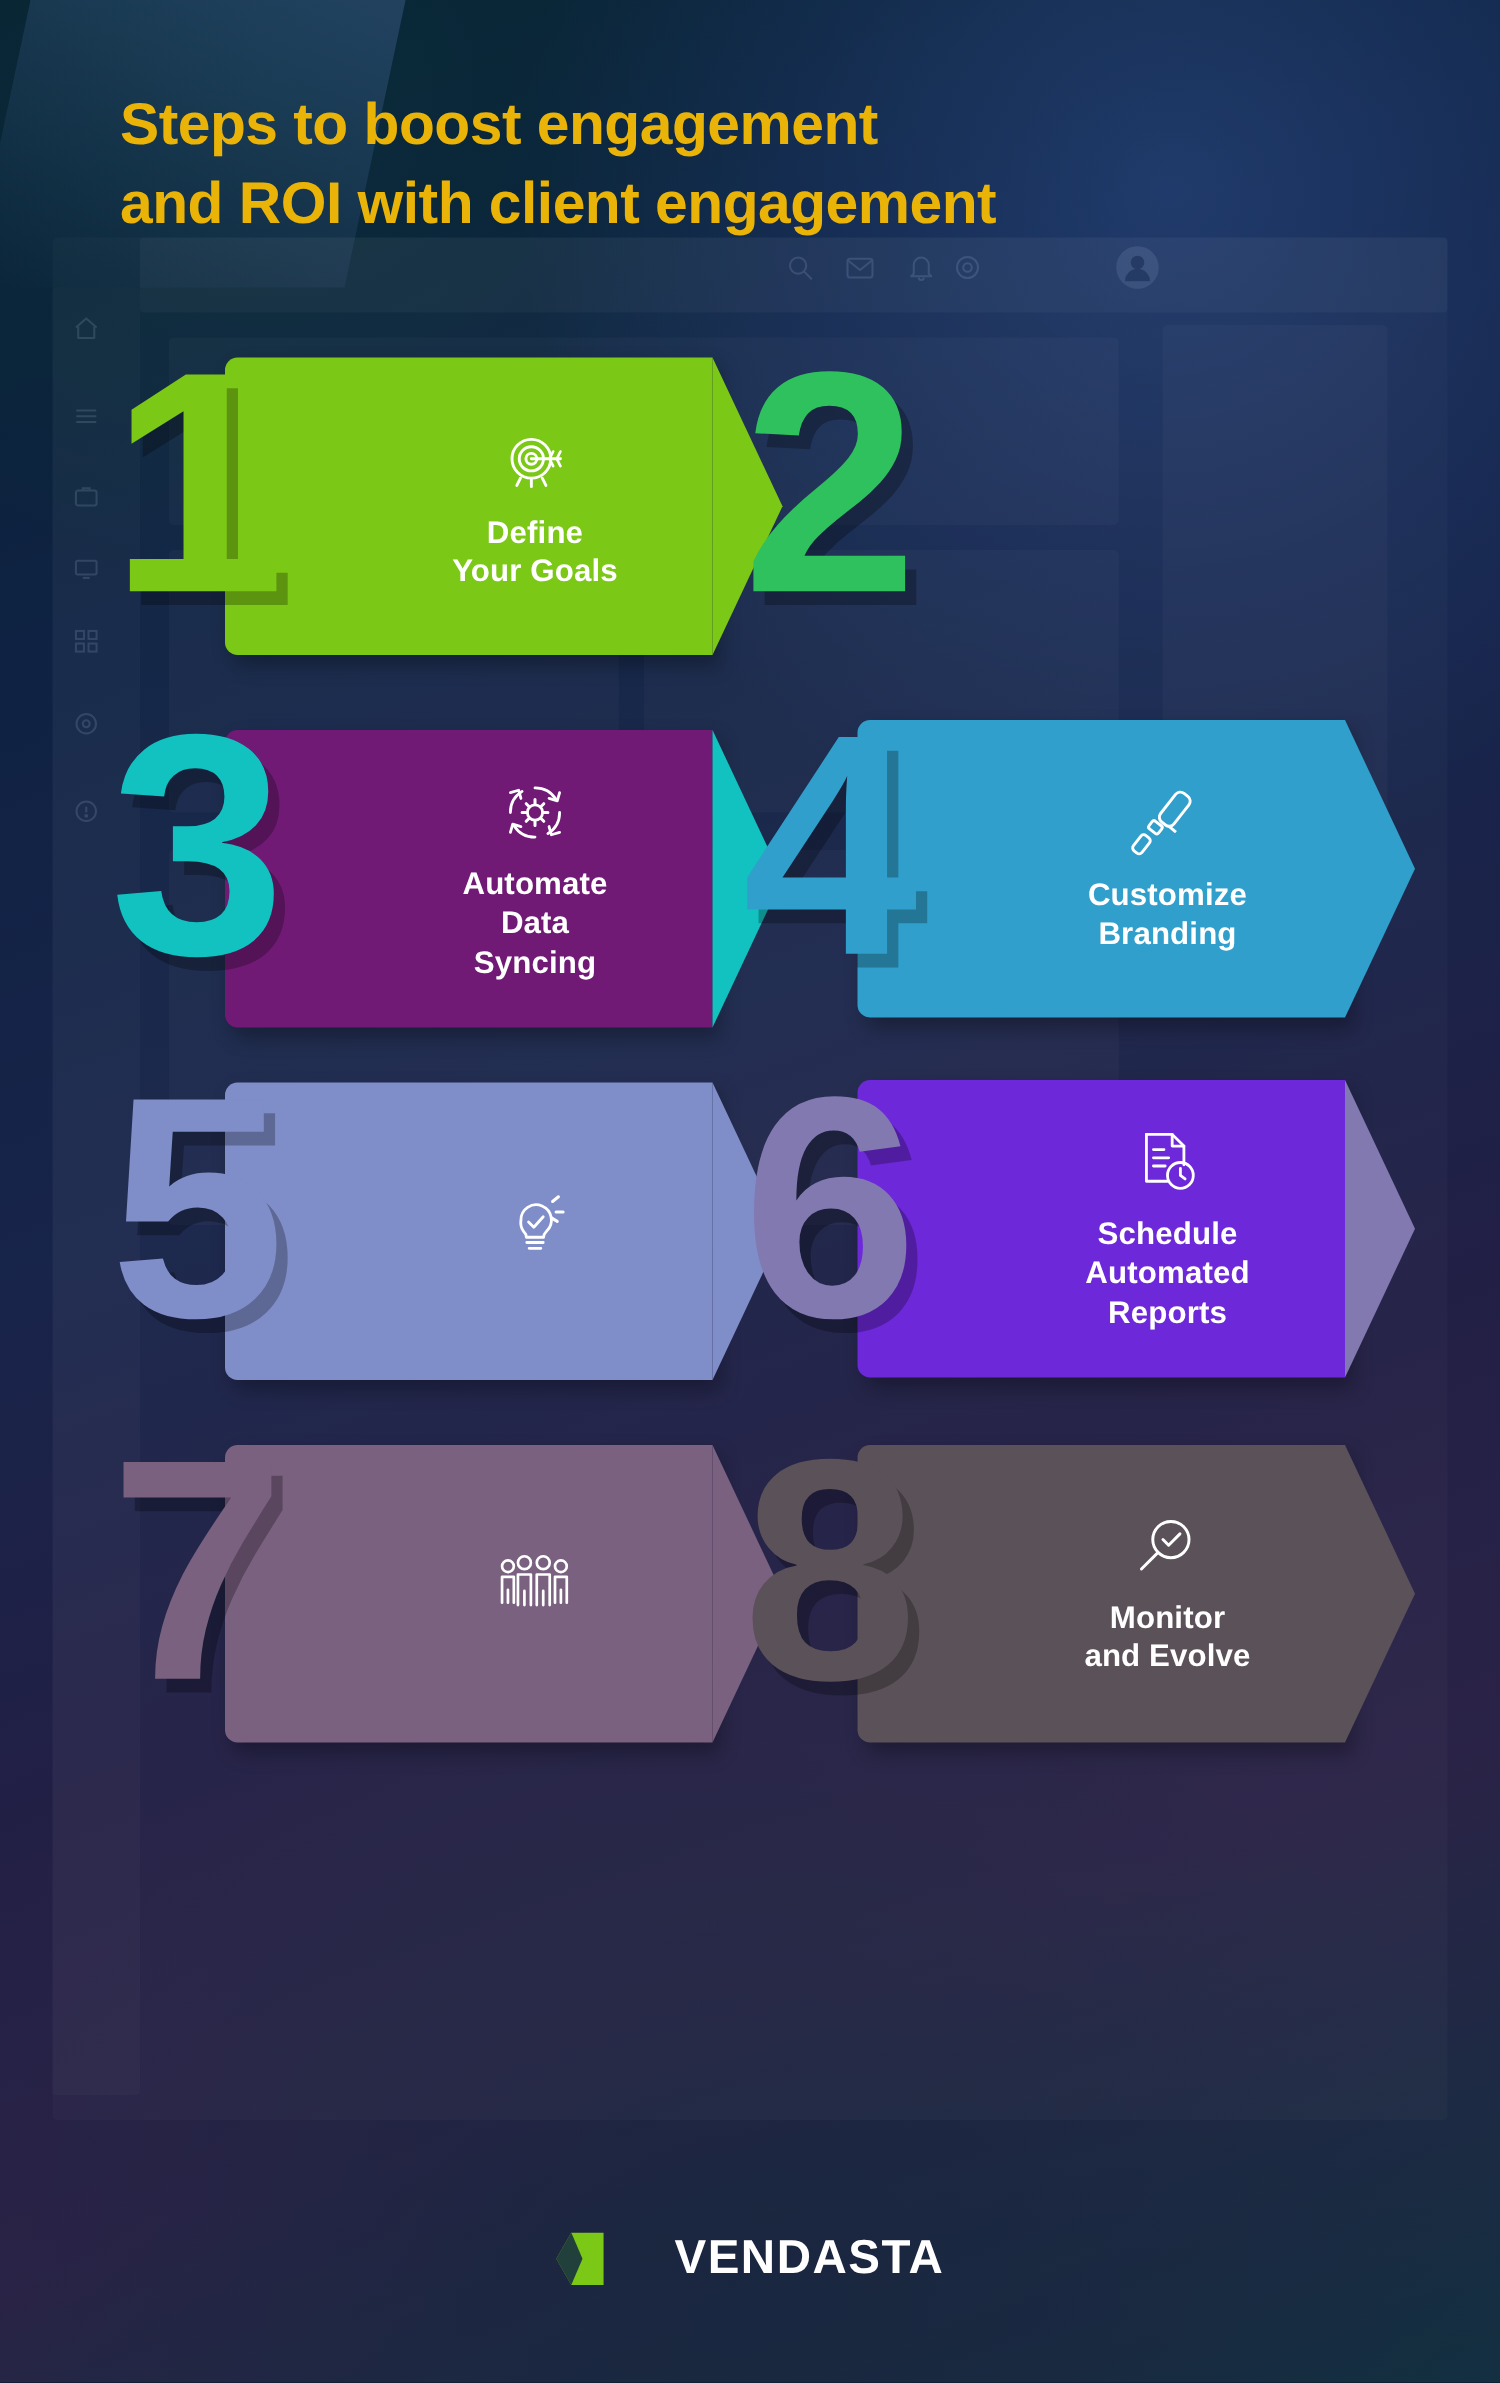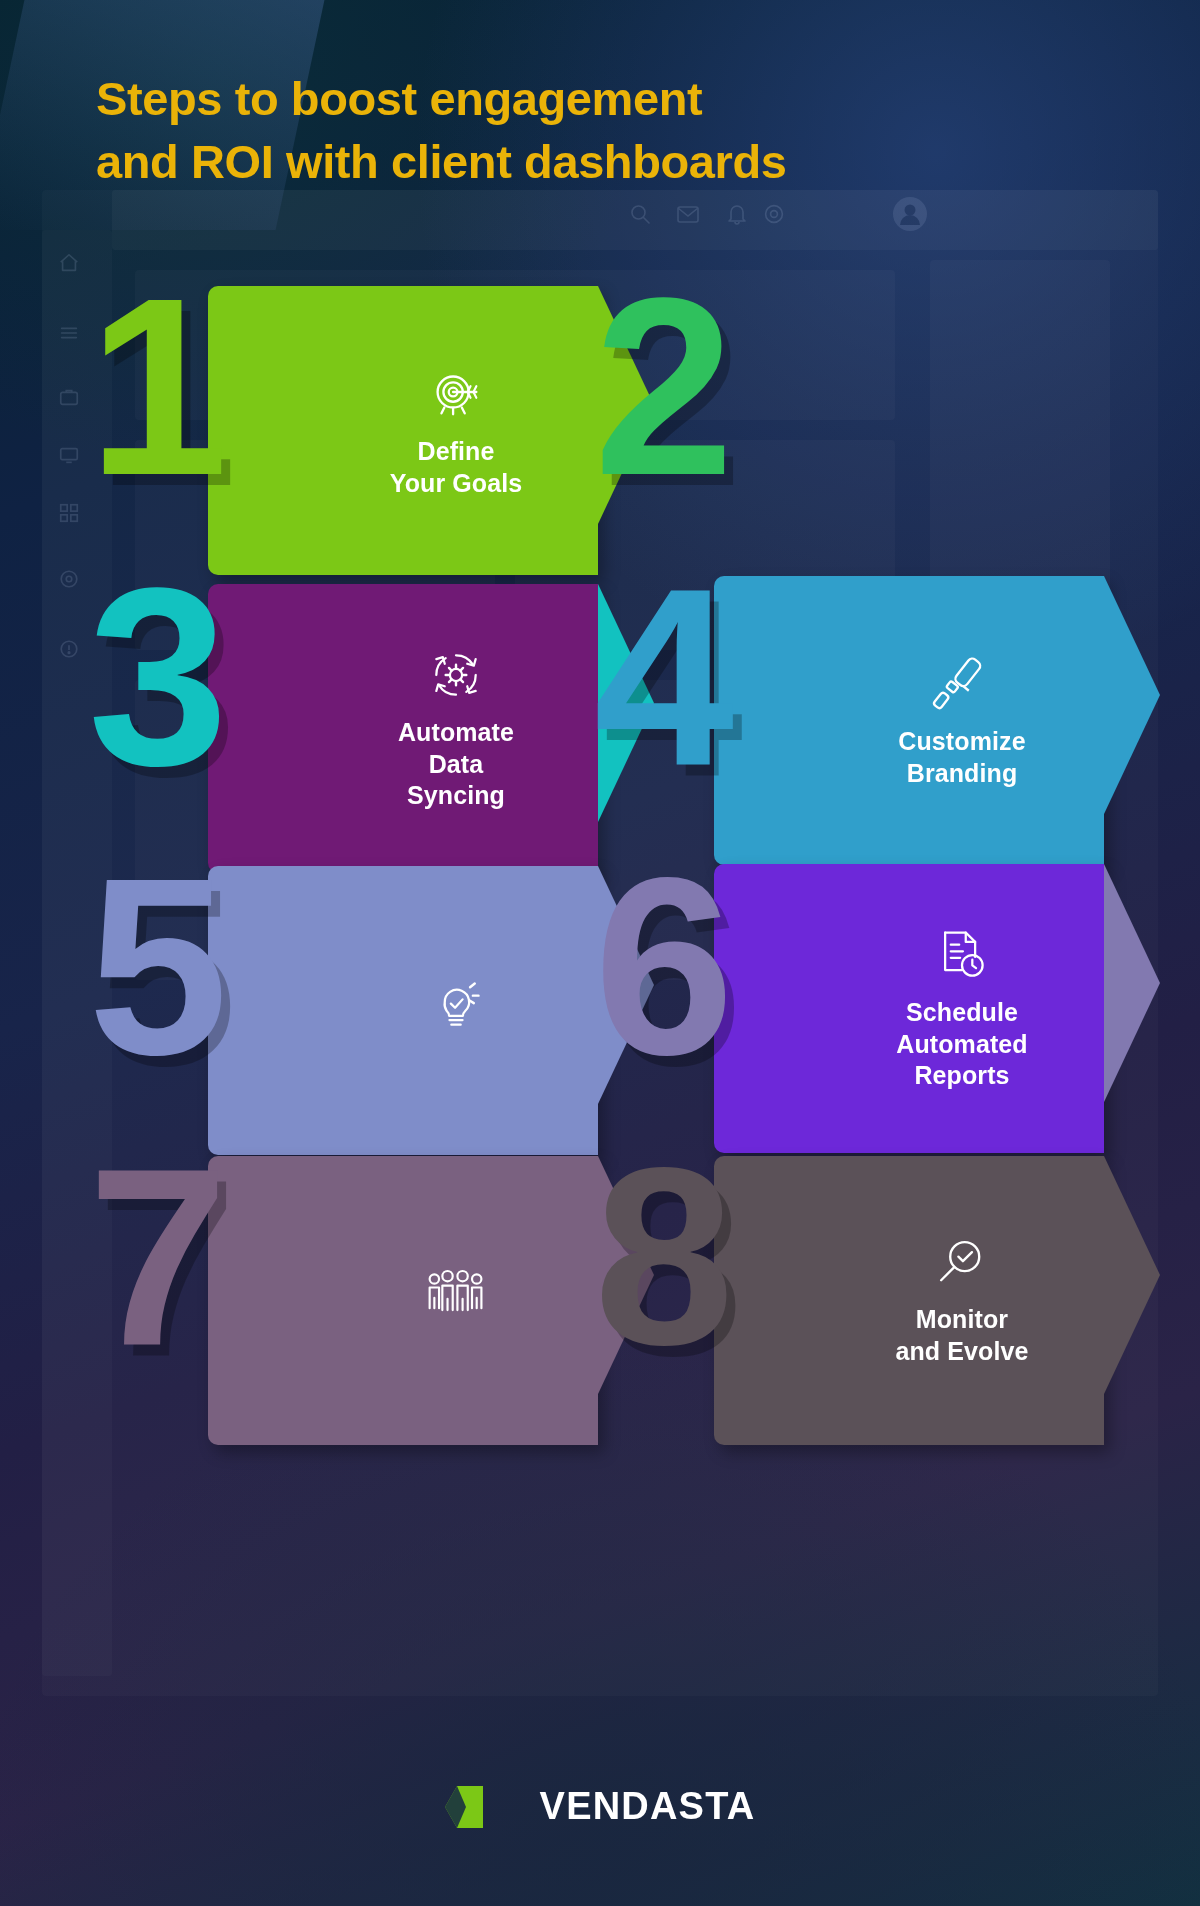--- a/index.html
+++ b/index.html
@@ -60,22 +60,22 @@
   .num {
     position:absolute; left:0; top:-4px;
     font-size:252px; line-height:238px; font-weight:700;
     letter-spacing:-14px;
     z-index:3; pointer-events:none;
     text-shadow:9px 11px 0 rgba(0,0,0,.26);
   }
 
   
   .card {
-    position:absolute; left:120px; top:14px;
-    width:390px; height:289px;
+    position:absolute; left:92px; top:14px;
+    width:390px; height:238px;
     border-radius:10px 0 0 10px;
     z-index:2;
     box-shadow:6px 8px 16px rgba(0,0,0,.30);
   }
   .card .tip {
     position:absolute; left:100%; top:0; width:0; height:0;
     border-top:119px solid transparent;
     border-bottom:119px solid transparent;
   }
   .card-inner {
@@ -197,21 +197,21 @@
 <div class="bg-ic" style="left:58px;top:638px;">
   <svg width="22" height="22" viewBox="0 0 24 24" fill="none" stroke="#cfe0ff" stroke-width="1.8">
     <circle cx="12" cy="12" r="8.5"></circle>
       <path d="M12 8v5"></path>
       <circle cx="12" cy="16" r=".8" fill="#cfe0ff"></circle>
   </svg>
 </div>
 
 <h1 class="title">
   <span class="l">Steps to boost engagement</span>
-  <span class="l">and ROI with client dashboards</span>
+  <span class="l">and ROI with client engagement</span>
 </h1>
 
 <div class="grid">
 
   <div class="row r1">
     <div class="cell left">
       <div class="num" style="color: rgb(124, 200, 22);">1</div>
       <div class="card" style="background: rgb(124, 200, 22);">
           <span class="tip" style="border-left: 56px solid rgb(124, 200, 22);"></span>
         <div class="card-inner">

